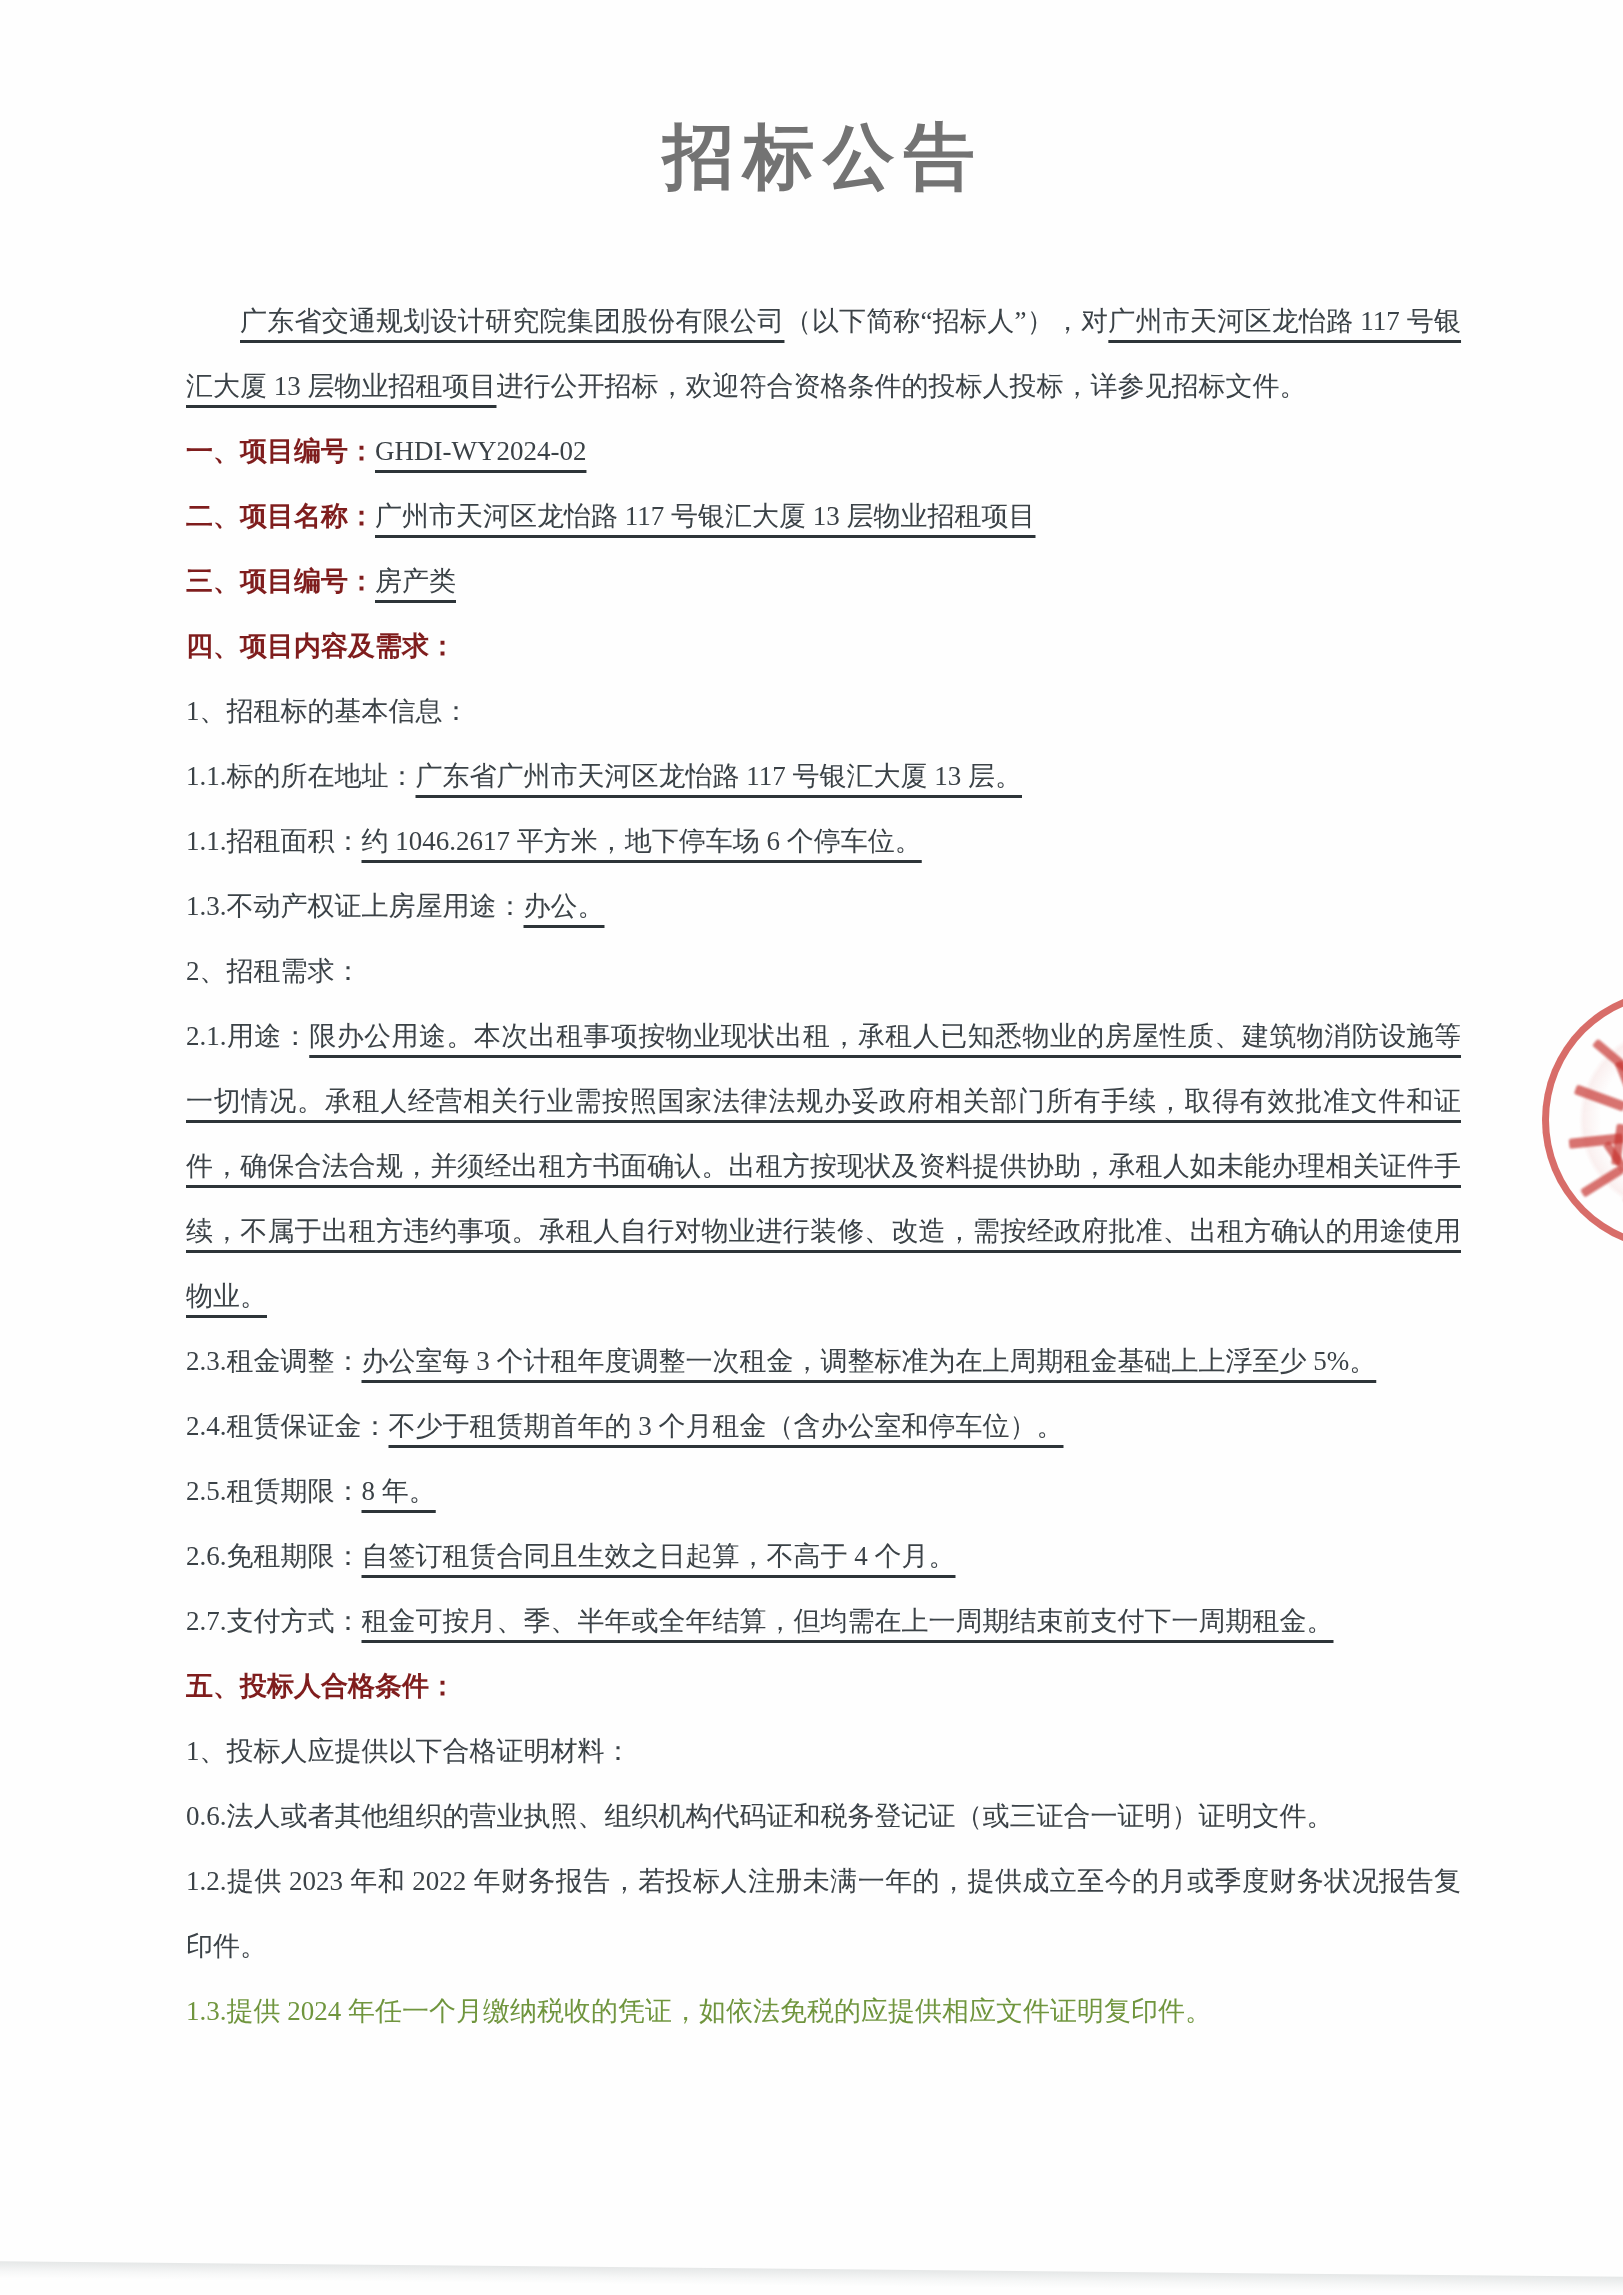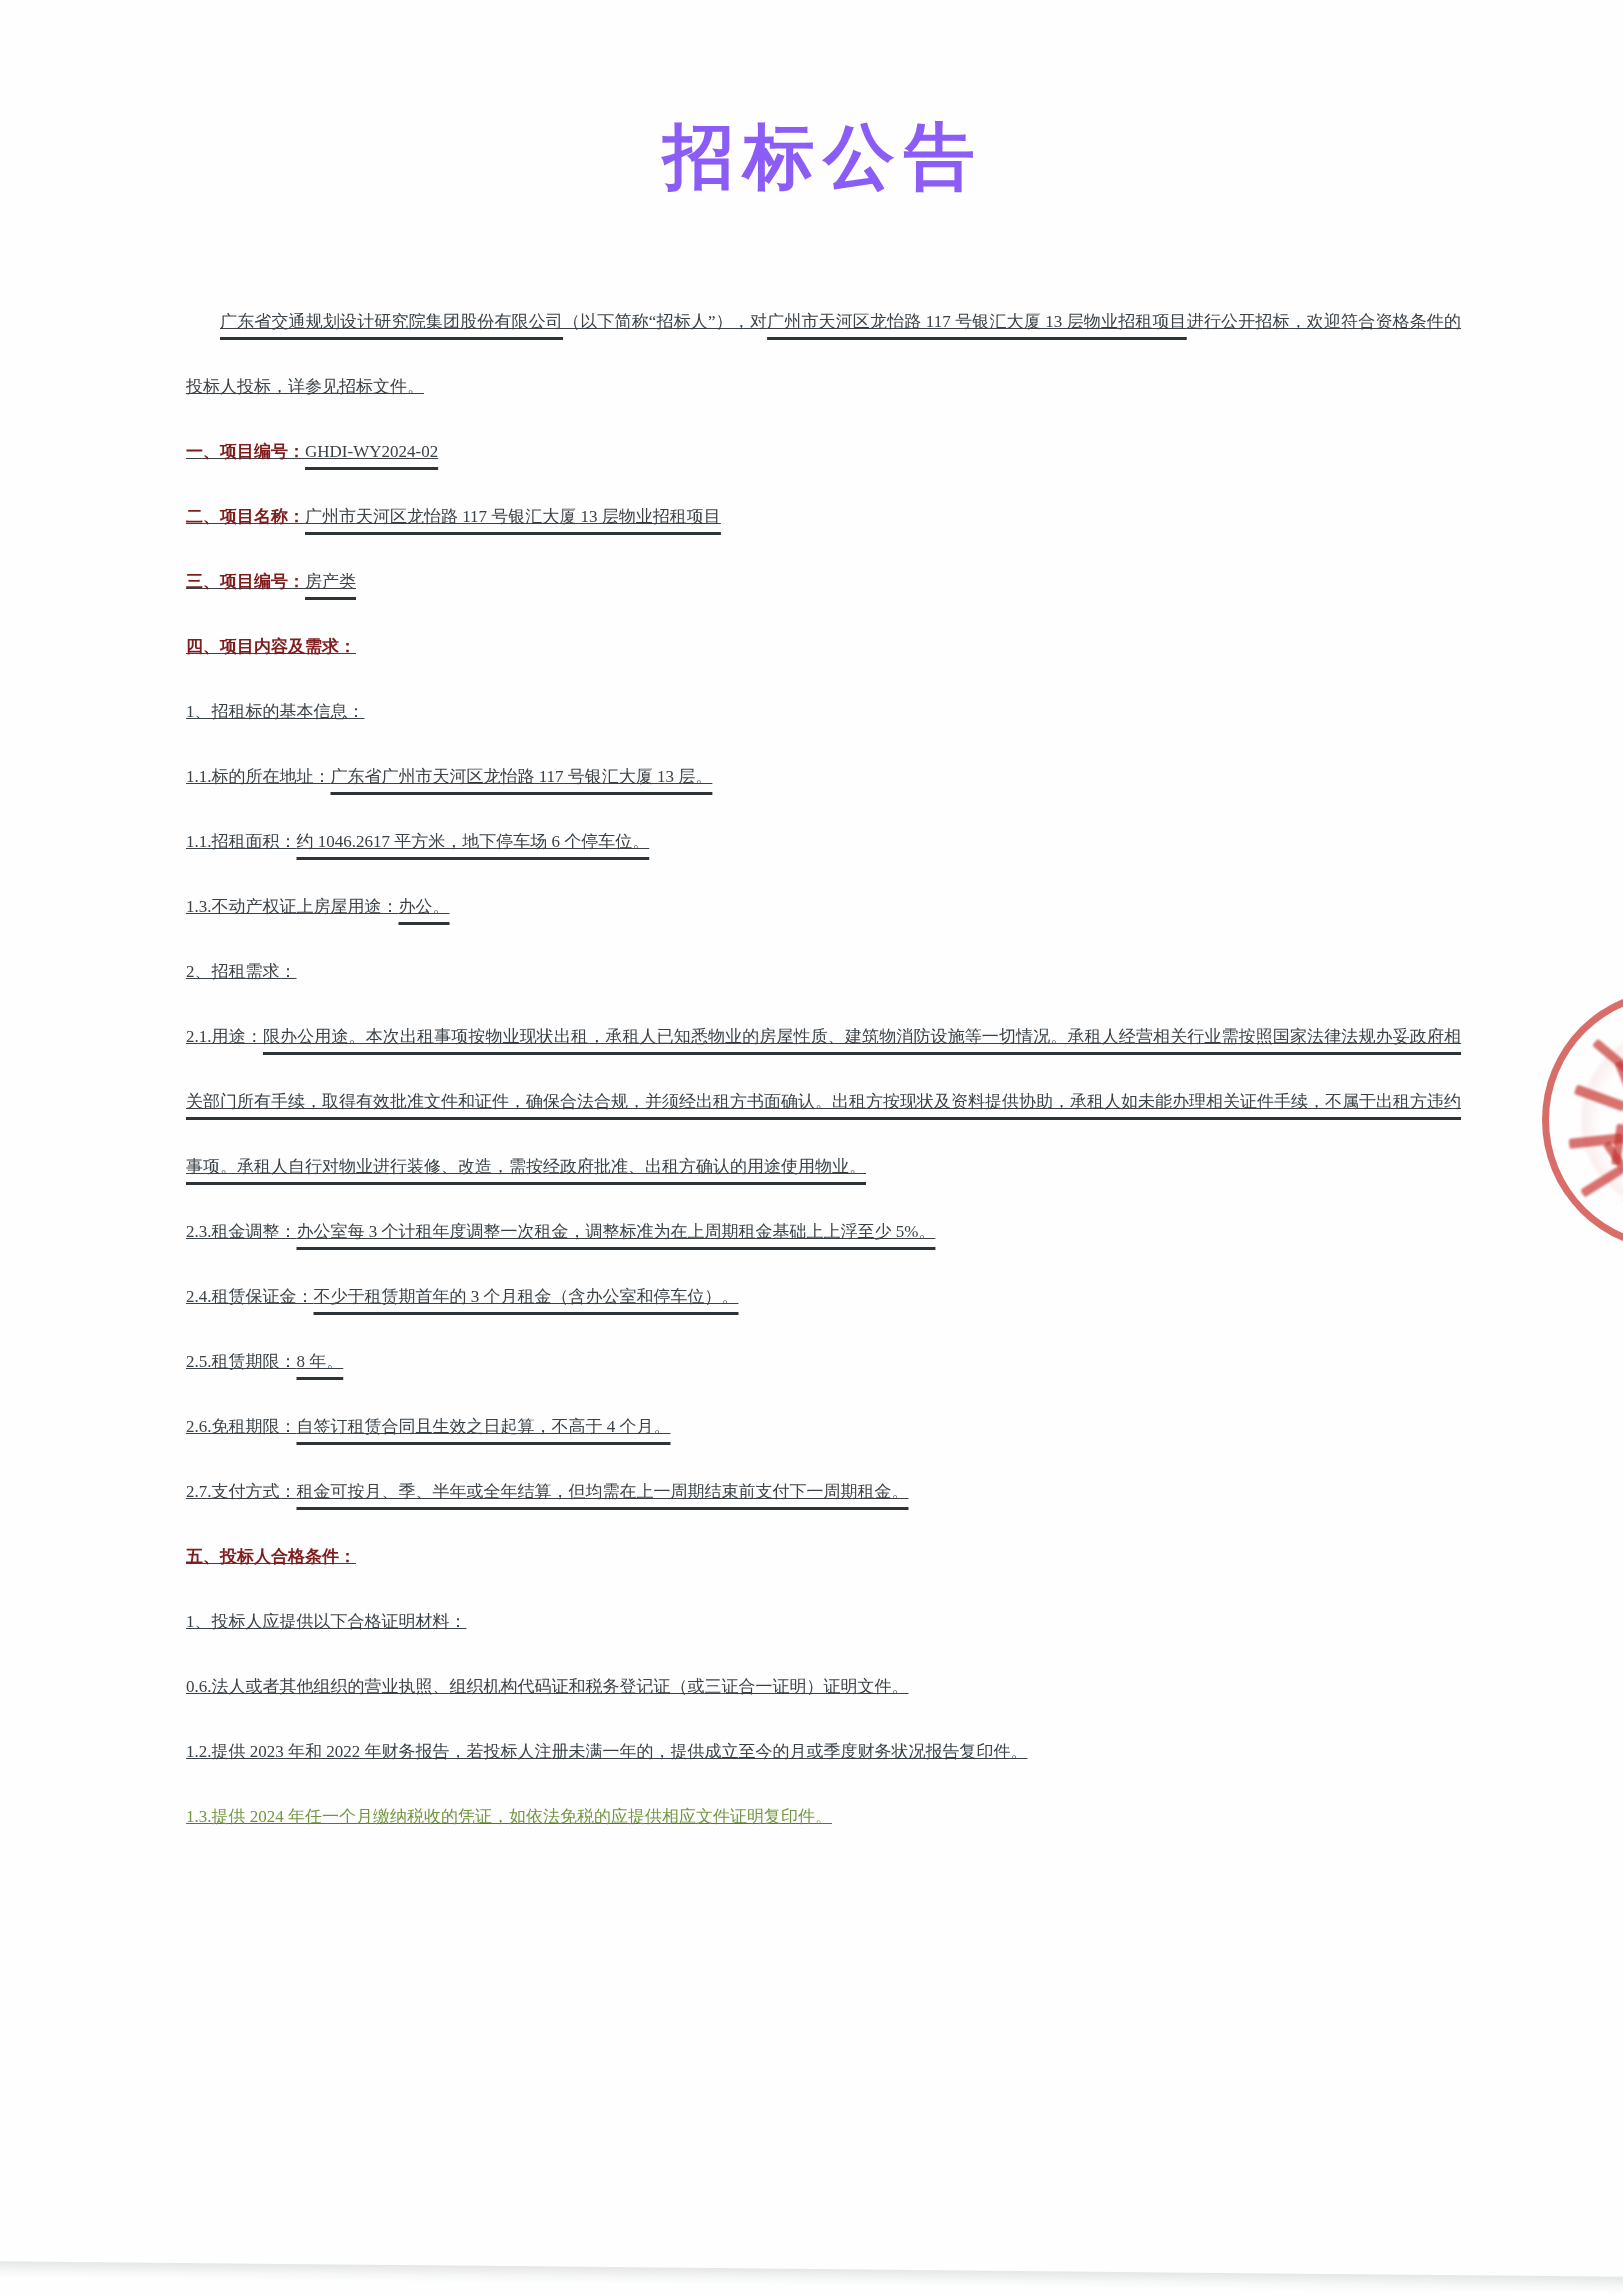--- a/index.html
+++ b/index.html
@@ -18,29 +18,28 @@
   }
   .doc-title {
     margin: 114px 163px 90px 186px;
     width: 1275px;
     text-align: center;
     font-family: "Liberation Sans", "DejaVu Sans", sans-serif;
     font-size: 71px;
     font-weight: bold;
     letter-spacing: 9.2px;
     line-height: 1.2;
-    color: #8b5cf6;
+    color: #737373;
   }
   .content {
     margin: 0 163px 0 186px;
     width: 1275px;
-    font-size: 17px;
+    font-size: 27px;
     line-height: 65px;
     text-align: justify;
-    text-decoration: underline;
   }
   .content p {
     margin: 0;
     padding: 0;
   }
   .content p.indent { text-indent: 2em; }
   .content p.faded {
     opacity: 0.8;
     filter: blur(0.3px);
     color: #4d7c0f;

